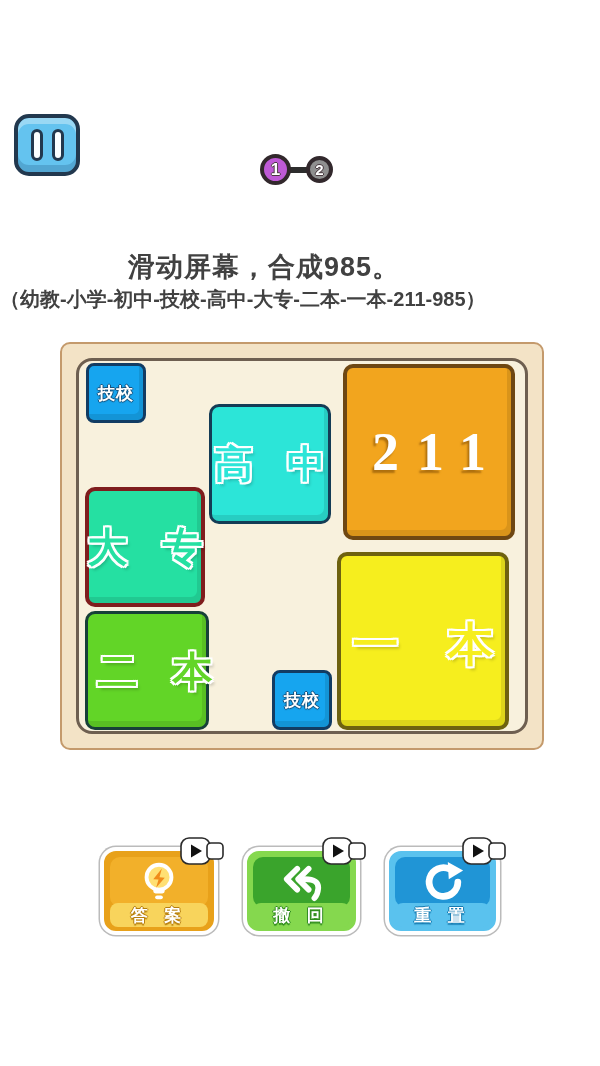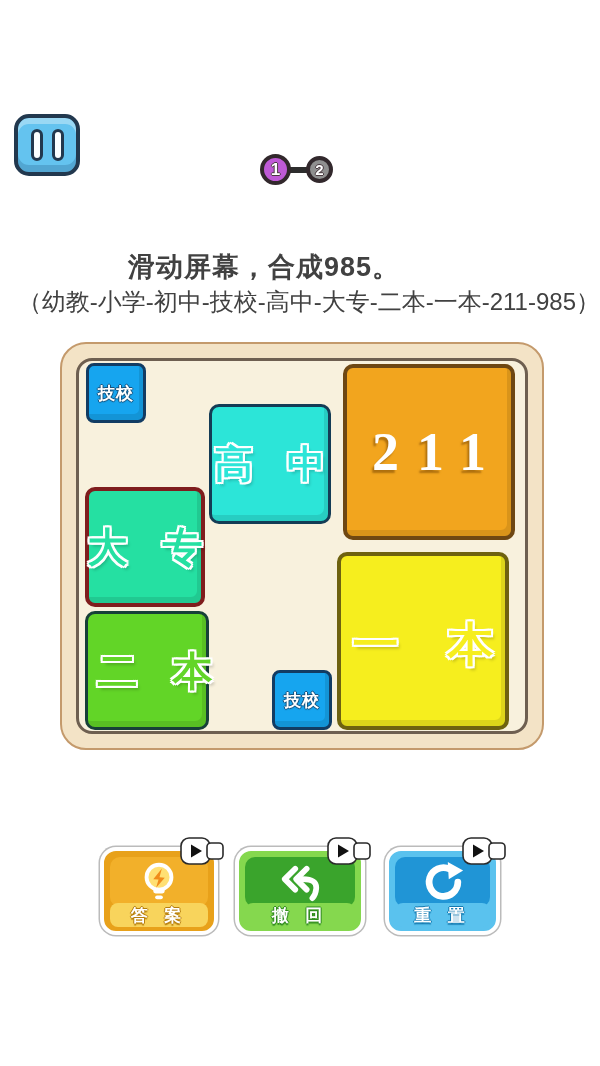--- a/index.html
+++ b/index.html
@@ -19,26 +19,26 @@
   .conn{position:absolute;left:282px;top:167px;width:34px;height:6px;background:#2d2d2d;border-radius:3px;}
   .step{position:absolute;display:flex;align-items:center;justify-content:center;
     border:4px solid #32282c;border-radius:50%;color:#fff;font-weight:bold;
     text-shadow:-1px 0 0 #4a3a40,1px 0 0 #4a3a40,0 -1px 0 #4a3a40,0 1px 0 #4a3a40;}
   .step.s1{left:260px;top:154px;width:31px;height:31px;background:#bf5ad6;font-size:17px;}
   .step.s2{left:306px;top:156px;width:27px;height:27px;background:#8f8f8f;font-size:15px;}
 
   
   .title{position:absolute;left:0;top:249px;width:528px;text-align:center;
     font-size:27px;font-weight:600;color:#414141;letter-spacing:1px;}
-  .subtitle{position:absolute;left:0;top:286px;width:600px;text-align:right;
-    font-size:24px;font-weight:400;color:#414141;}
+  .subtitle{position:absolute;left:0;top:286px;width:600px;text-align:left;
+    font-size:20px;font-weight:700;color:#414141;}
 
   
   .board{position:absolute;left:60px;top:342px;width:484px;height:408px;
-    background:#f3e3c6;border:2px solid #c49a6c;border-radius:26px;}
+    background:#f3e3c6;border:2px solid #c49a6c;border-radius:10px;}
   .surface{position:absolute;left:14px;top:14px;right:14px;bottom:14px;
     background:#f8f1dd;border:3px solid #6e5f50;border-radius:16px;}
 
   .blk{position:absolute;border-radius:10px;display:flex;align-items:center;justify-content:center;
     box-shadow:inset -4px -6px 0 rgba(0,0,0,.10);cursor:pointer;}
   .blk-label{font-weight:bold;line-height:1;white-space:nowrap;}
 
   
   .hollow{
     text-shadow:-2px 0 0 #fff,2px 0 0 #fff,0 -2px 0 #fff,0 2px 0 #fff,
@@ -69,21 +69,21 @@
   
   .action{position:absolute;top:847px;height:88px;border:4px solid #ffffff;border-radius:16px;
     background:var(--body);box-shadow:0 0 0 1.5px rgba(60,60,60,.35);cursor:pointer;padding:12px;}
   .action .panel{position:absolute;left:6px;right:6px;top:6px;height:50px;border-radius:10px;
     background:var(--panel);display:flex;align-items:center;justify-content:center;}
   .action .strip{position:absolute;left:6px;right:6px;bottom:4px;height:24px;border-radius:8px;
     background:var(--strip);display:flex;align-items:center;justify-content:center;
     font-size:17px;font-weight:bold;color:#fff;letter-spacing:6px;
     text-shadow:-1px 0 0 var(--outline),1px 0 0 var(--outline),0 -1px 0 var(--outline),0 1.5px 1px var(--outline);}
   .act-answer{left:100px;width:118px;--body:#e8a11a;--panel:#f2b02a;--strip:#f8d45c;--outline:#b67e0e;}
-  .act-undo{left:235px;width:130px;--body:#85d84e;--panel:#3aa42c;--strip:#85d84e;--outline:#2f8a1f;}
+  .act-undo{left:243px;width:117px;--body:#85d84e;--panel:#3aa42c;--strip:#85d84e;--outline:#2f8a1f;}
   .act-reset{left:385px;width:115px;--body:#5ac2ee;--panel:#2095d6;--strip:#5ac2ee;--outline:#147ab0;}
   .badge{position:absolute;top:-16px;right:-11px;width:46px;height:32px;}
   .action svg{display:block;}
 </style>
 </head>
 <body>
 
 <div class="stage">
 
   <button class="pause">

